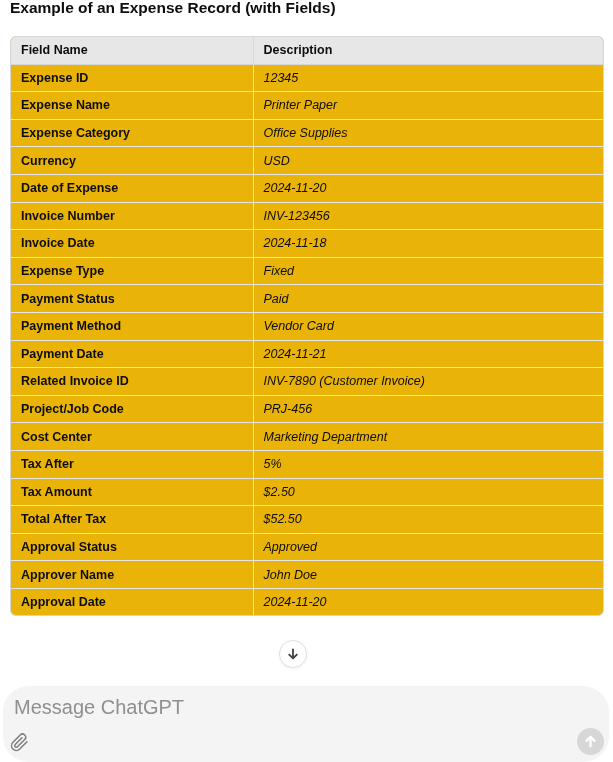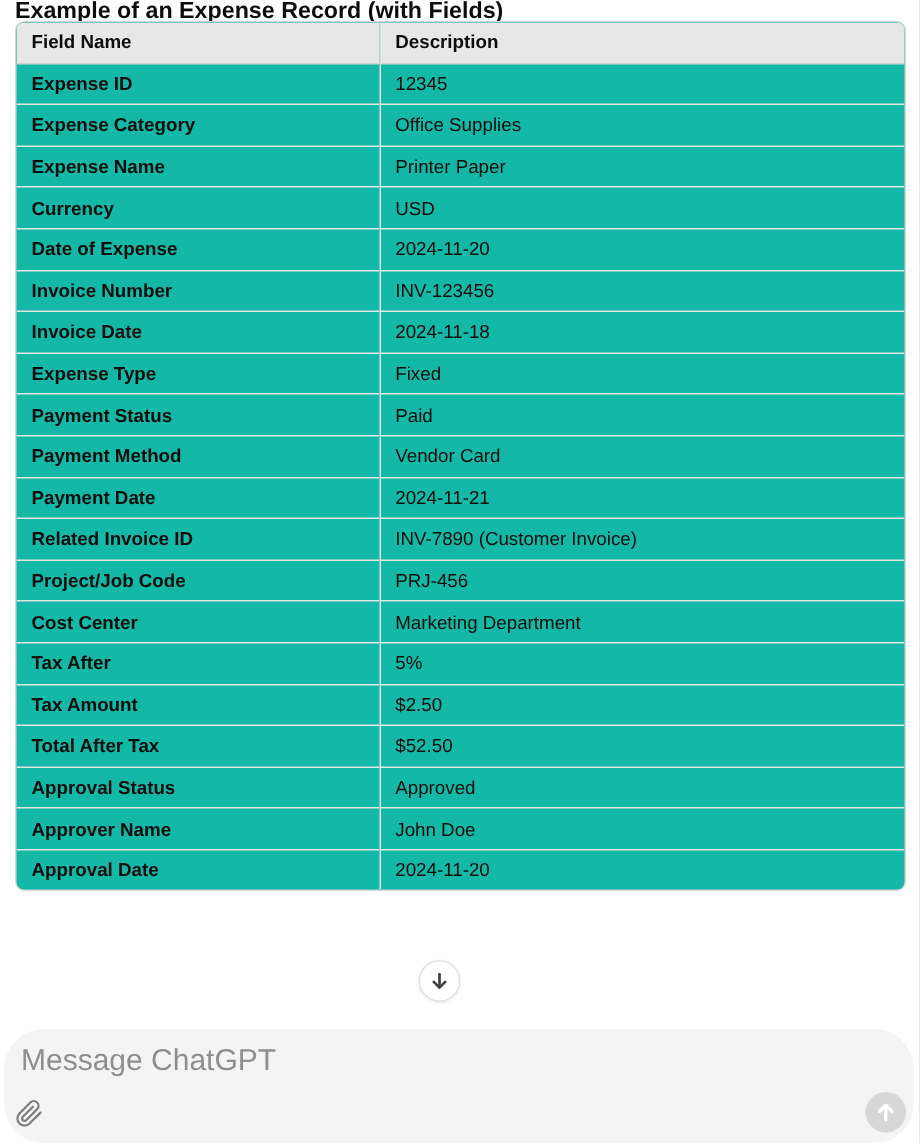--- a/index.html
+++ b/index.html
@@ -21,26 +21,26 @@
     top: -2px;
     font-size: 15.5px;
     font-weight: 700;
     color: #0d0d0d;
     line-height: 19px;
     white-space: nowrap;
   }
   .table-wrap {
     position: absolute;
     left: 10px;
-    top: 14px;
+    top: 36px;
     width: 594px;
     border: 1px solid #d6d6d6;
     border-radius: 6px;
     overflow: hidden;
-    background: #14b8a6;
+    background: #eab308;
     box-sizing: border-box;
   }
   table.expense {
     width: 100%;
     border-collapse: collapse;
     table-layout: fixed;
     font-size: 12.5px;
     color: #0d0d0d;
   }
   table.expense col.c1 { width: 242px; }
@@ -51,21 +51,21 @@
     vertical-align: middle;
     overflow: hidden;
     white-space: nowrap;
   }
   table.expense thead th {
     background: #e7e7e7;
     font-weight: 600;
     border-bottom: 1px solid #d6d6d6;
   }
   table.expense thead th + th { border-left: 1px solid #d9d9d9; }
-  table.expense td + td { border-left: 1px solid #e3e3e3; }
+  table.expense td + td { border-left: 1px solid #e3e3e3; font-style: italic; }
   table.expense tbody tr + tr td { border-top: 1px solid #e6e6e6; }
   table.expense td.field { font-weight: 600; }
   table.expense td.desc  { font-weight: 400; }
 
   .scroll-btn {
     position: absolute;
     left: 279px;
     top: 640px;
     width: 28px;
     height: 28px;
@@ -155,26 +155,26 @@
           <th>Field Name</th>
           <th>Description</th>
         </tr>
       </thead>
       <tbody>
           <tr>
       <td class="field">Expense ID</td>
       <td class="desc">12345</td>
     </tr>
           <tr>
+      <td class="field">Expense Name</td>
+      <td class="desc">Printer Paper</td>
+    </tr>
+          <tr>
       <td class="field">Expense Category</td>
       <td class="desc">Office Supplies</td>
-    </tr>
-          <tr>
-      <td class="field">Expense Name</td>
-      <td class="desc">Printer Paper</td>
     </tr>
           <tr>
       <td class="field">Currency</td>
       <td class="desc">USD</td>
     </tr>
           <tr>
       <td class="field">Date of Expense</td>
       <td class="desc">2024-11-20</td>
     </tr>
           <tr>

